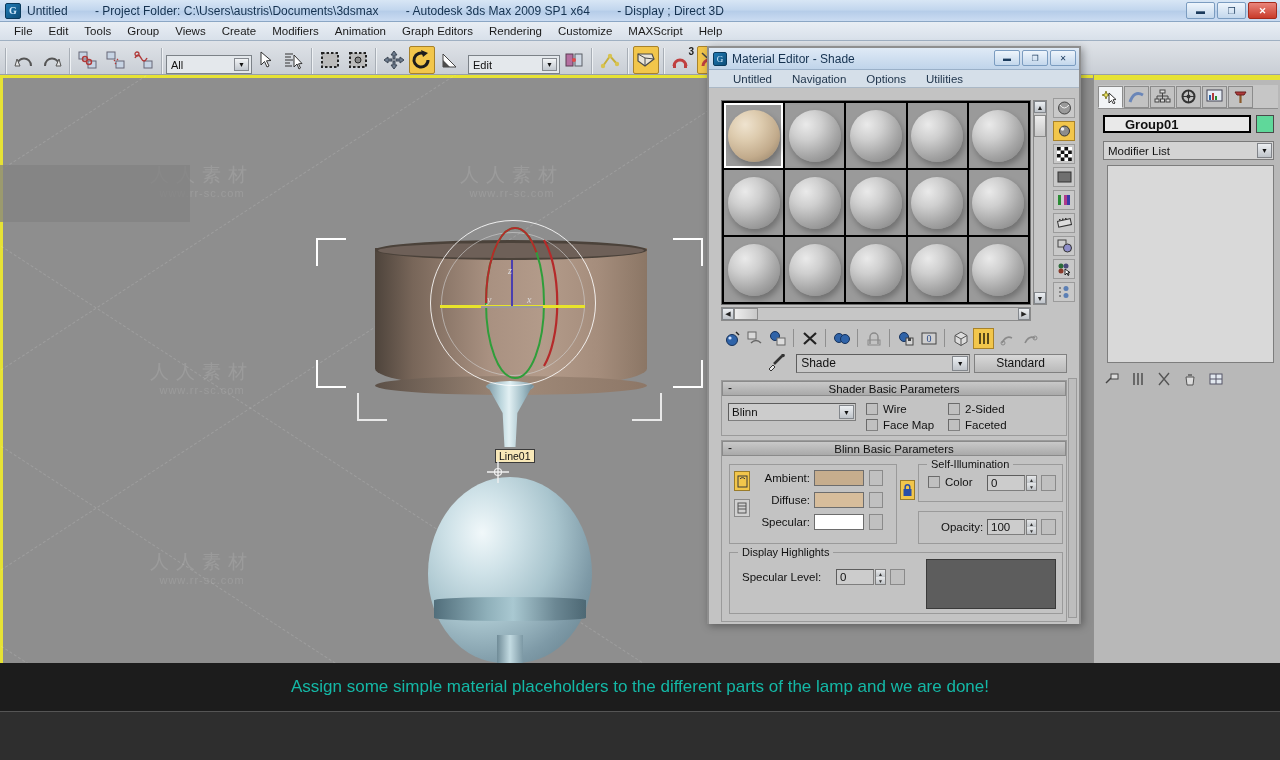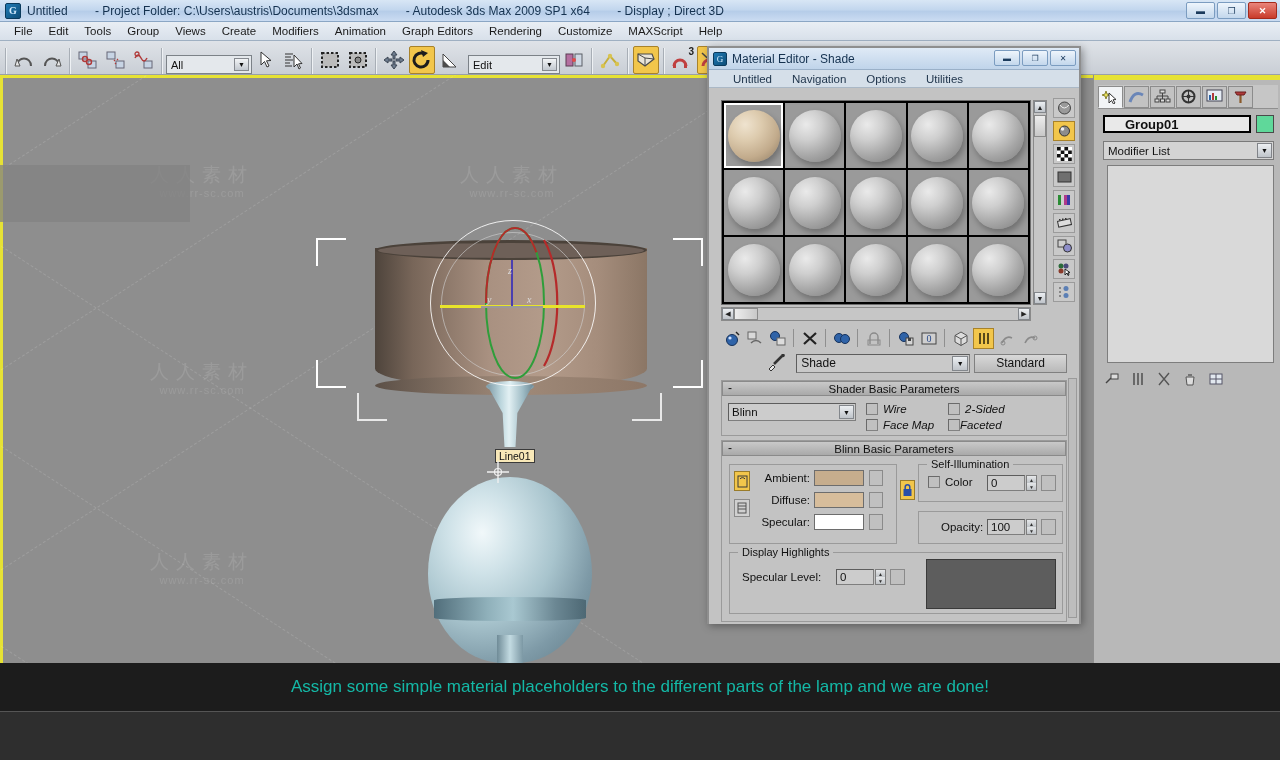--- a/index.html
+++ b/index.html
@@ -1029,34 +1029,34 @@
         <div class="rollout-hdr">
           <span class="minus">-</span>
           <span>Shader Basic Parameters</span>
         </div>
         <div style="position:relative;padding:7px 6px;">
           <div style="display:flex;align-items:flex-start;gap:10px;">
             <div class="numfield" style="width:128px;height:18px;position:relative;">
               <span>Blinn</span>
               <span style="position:absolute;right:1px;top:1px;width:15px;height:14px;background:linear-gradient(to bottom,#eceff2,#bfc4ca);border:1px solid #83878c;display:flex;align-items:center;justify-content:center;font-size:7px;">▼</span>
             </div>
-            <div style="display:grid;grid-template-columns:76px 82px;gap:4px 6px;font-style:italic;">
+            <div style="display:grid;grid-template-columns:76px 82px;gap:4px 6px;">
               <label style="display:flex;align-items:center;gap:5px;">
                 <span class="chk"></span>
                 <span class="lbl">Wire</span>
               </label>
               <label style="display:flex;align-items:center;gap:5px;">
                 <span class="chk"></span>
                 <span class="lbl">2-Sided</span>
               </label>
               <label style="display:flex;align-items:center;gap:5px;">
                 <span class="chk"></span>
                 <span class="lbl">Face Map</span>
               </label>
-              <label style="display:flex;align-items:flex-end;">
+              <label style="display:flex;align-items:flex-end;gap:5px;">
                 <span class="chk"></span>
                 <span class="lbl">Faceted</span>
               </label>
             </div>
           </div>
         </div>
       </div>
 
       <div class="rollout" style="top:352px; height:182px;">
         <div class="rollout-hdr">

